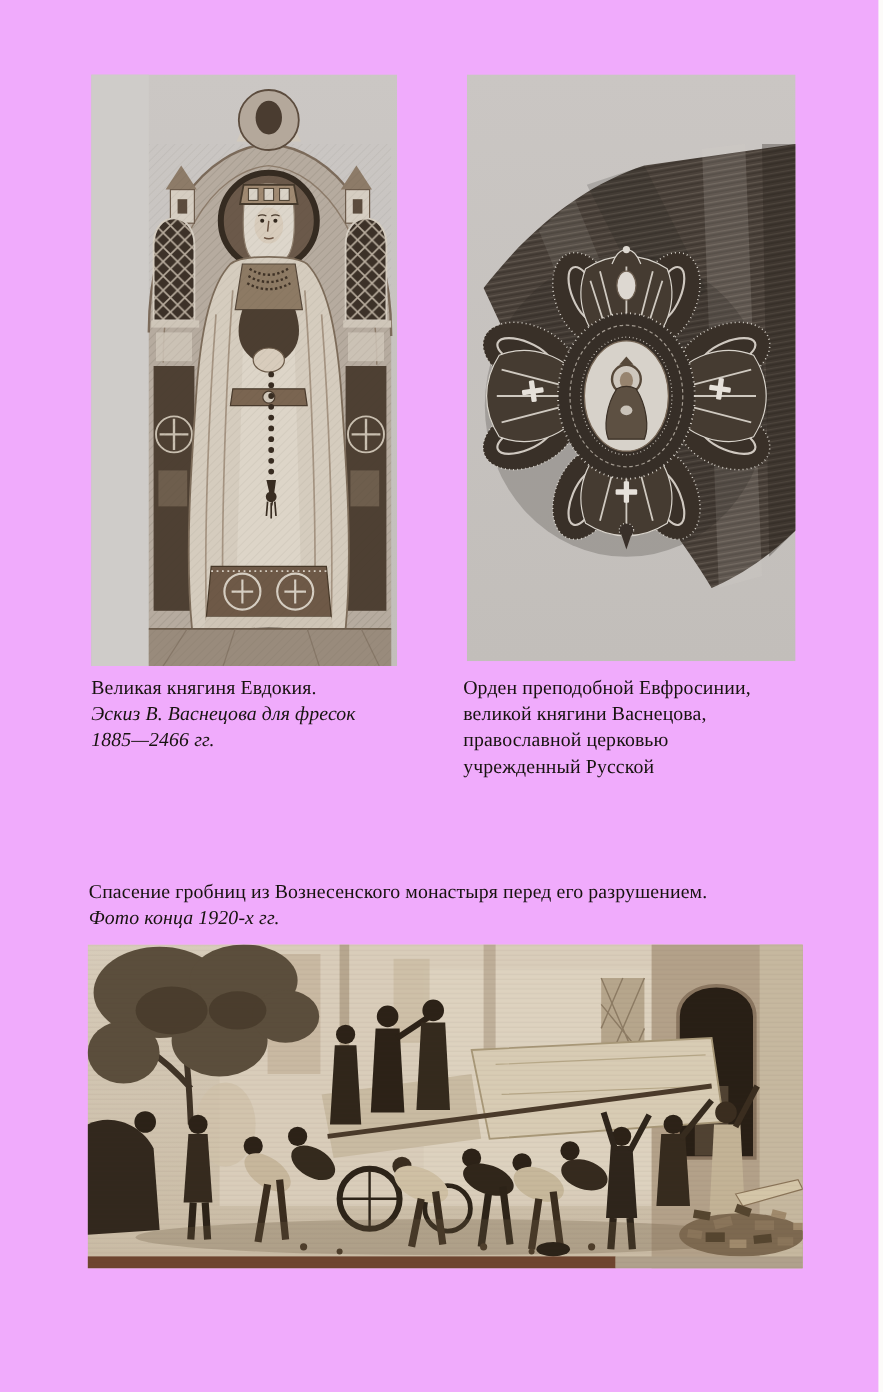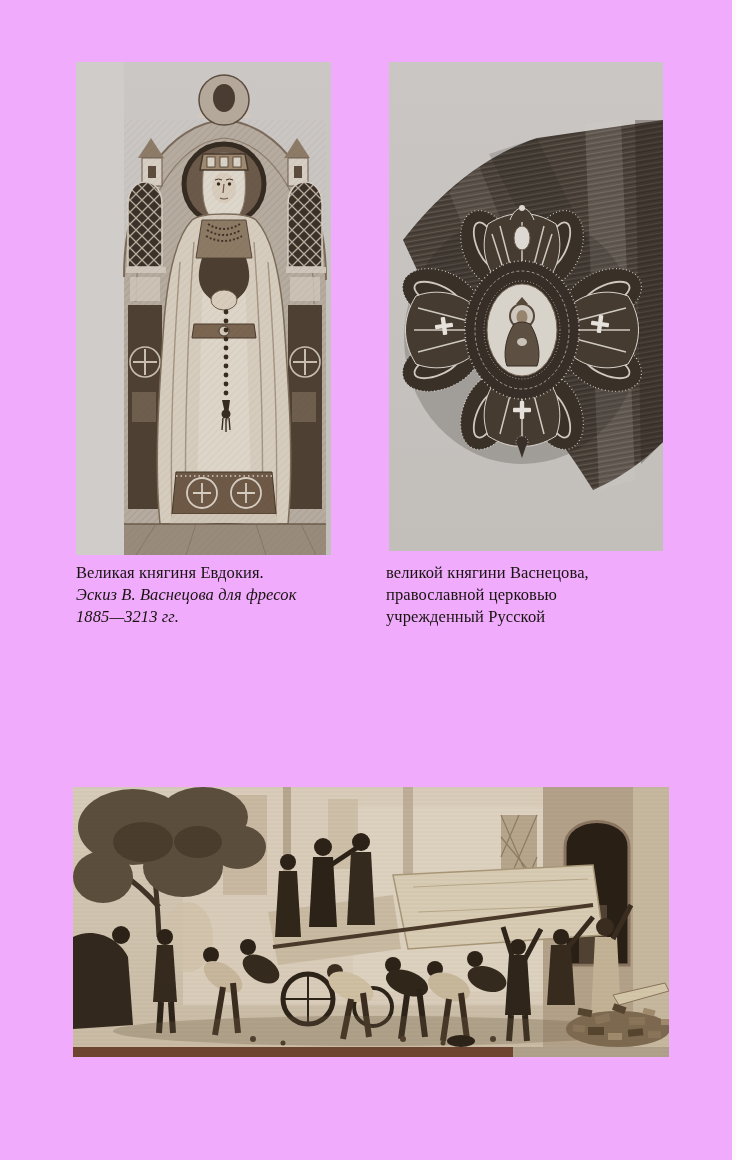--- a/index.html
+++ b/index.html
@@ -281,29 +281,34 @@
 
         <circle cy="112" r="6" fill="#39302a" stroke="#d9d4cc" stroke-dasharray="0.8 2"></circle>
         <path d="M-4,116 L0,128 L4,116 Z" fill="#39302a"></path>
       </g>
     </svg>
   </figure>
 
   <div class="caption cap-left">
     <div class="cap-line">Великая княгиня Евдокия.</div>
     <div class="cap-line italic">Эскиз В. Васнецова для фресок</div>
-    <div class="cap-line italic">1885—3213 гг.</div>
+    <div class="cap-line italic">1885—2466 гг.</div>
   </div>
 
   <div class="caption cap-right">
+    <div class="cap-line">Орден преподобной Евфросинии,</div>
     <div class="cap-line">великой княгини Васнецова,</div>
     <div class="cap-line">православной церковью</div>
     <div class="cap-line">учрежденный Русской</div>
   </div>
 
+  <div class="caption cap-mid">
+    <div class="cap-line">Спасение гробниц из Вознесенского монастыря перед его разрушением.</div>
+    <div class="cap-line italic">Фото конца 1920-х гг.</div>
+  </div>
 
   <figure class="photo photo-bottom">
     <svg viewBox="0 0 596 270" xmlns="http://www.w3.org/2000/svg">
       <defs>
         <linearGradient id="bgB" x1="0" y1="0" x2="0" y2="1">
           <stop offset="0" stop-color="#d7ccba"></stop>
             <stop offset="1" stop-color="#c9bba4"></stop>
         </linearGradient>
         <pattern id="grainB" width="4" height="4" patternUnits="userSpaceOnUse">
           <line x1="0" y1="1" x2="4" y2="1" stroke="rgba(50,40,30,0.05)" stroke-width="1"></line>

